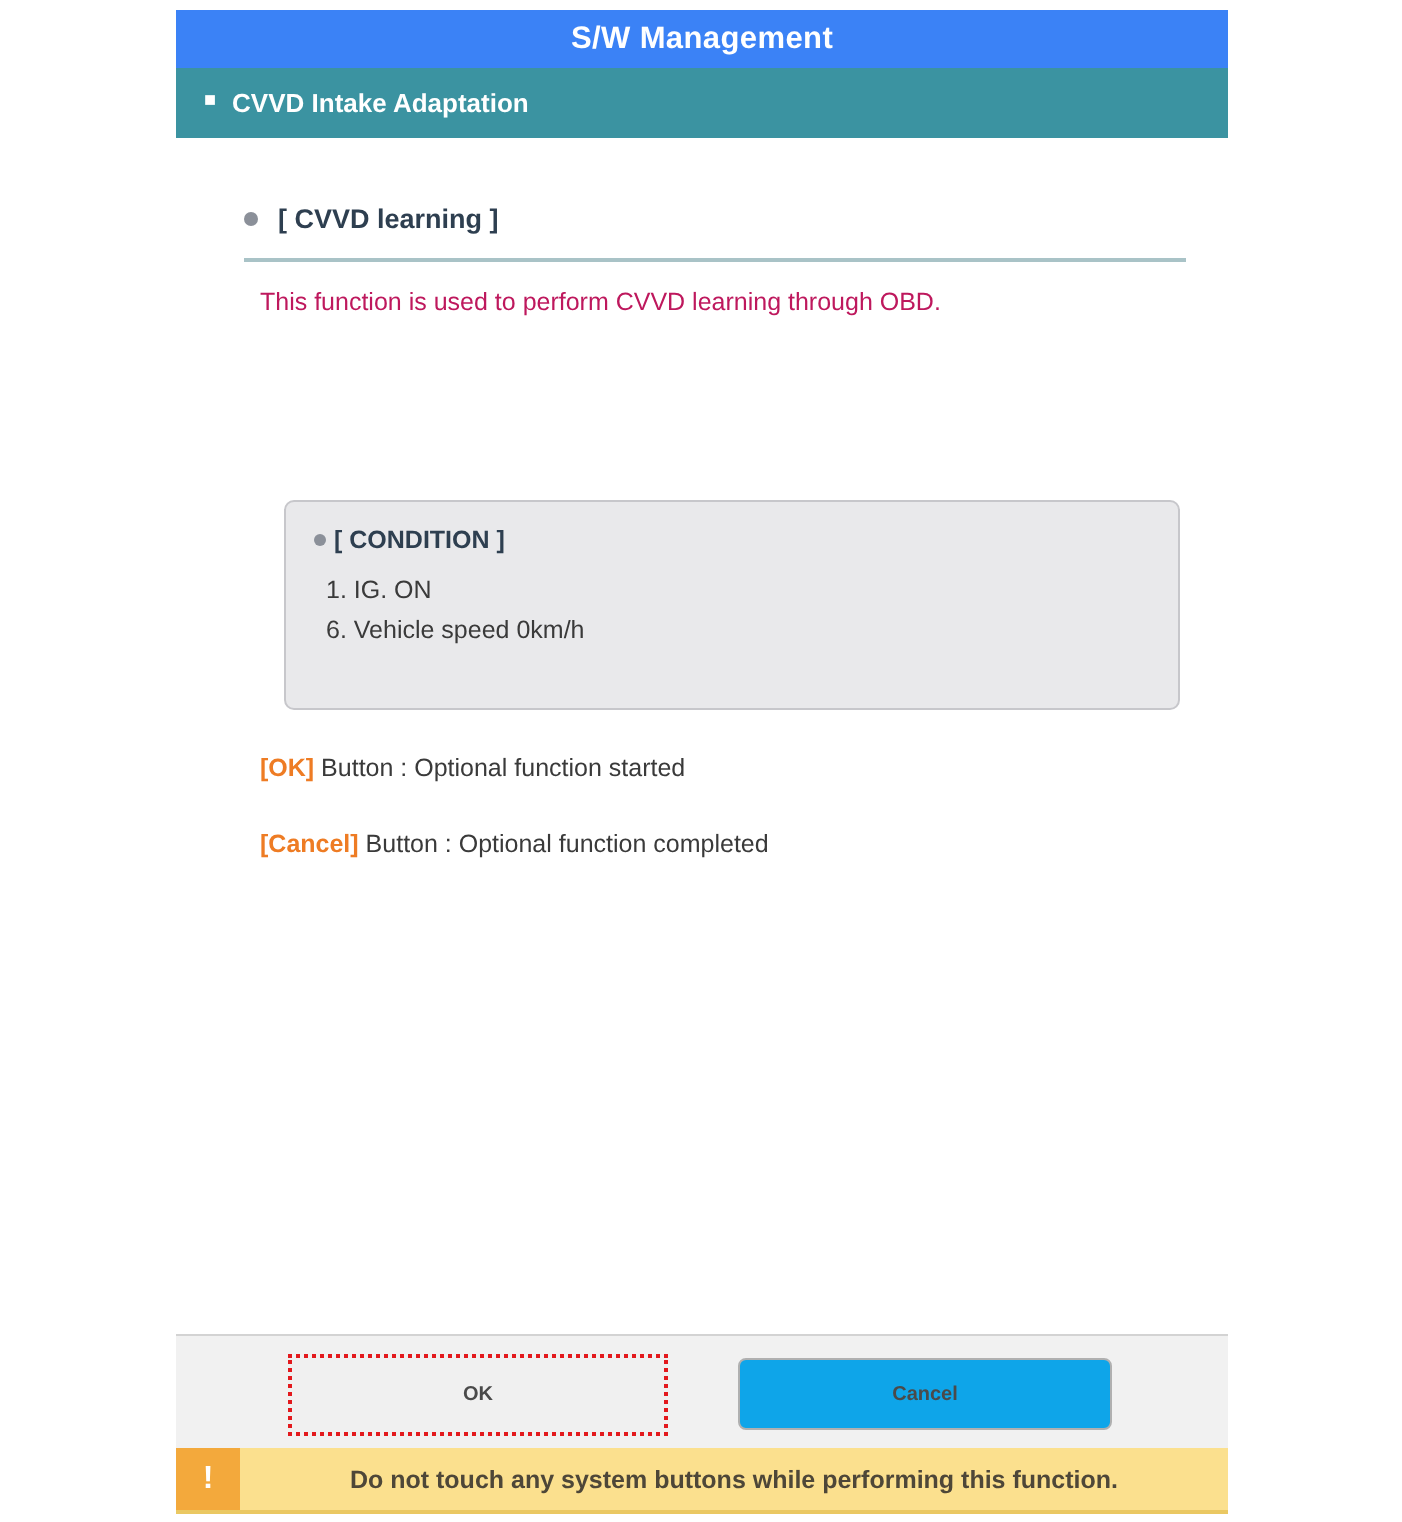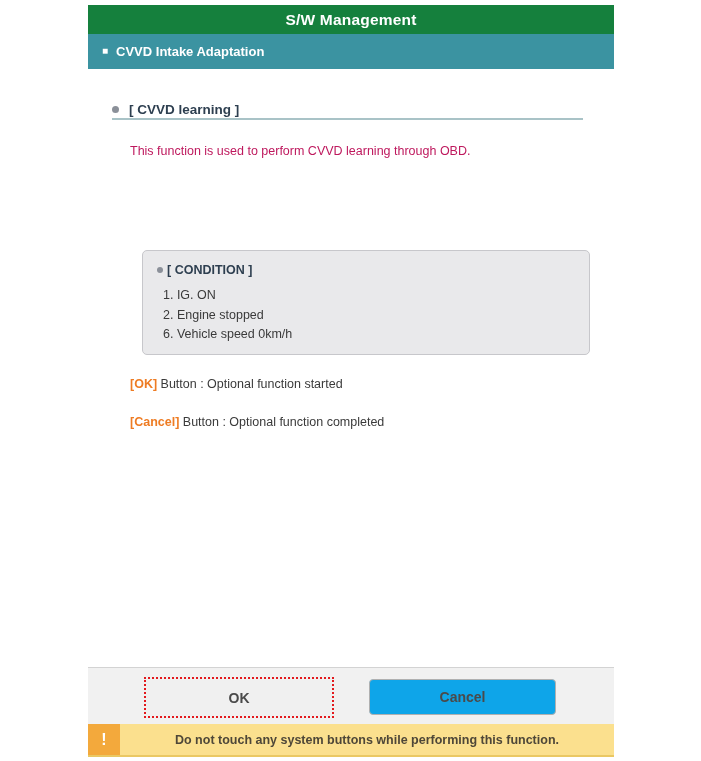--- a/index.html
+++ b/index.html
@@ -8,40 +8,40 @@
     font-family: "Liberation Sans", "DejaVu Sans", sans-serif;
     width: 701px; height: 761px;
     position: relative;
     overflow: hidden;
   }
   .canvas { position: absolute; inset: 0; background: #ffffff; }
 
   
   .titlebar {
     position: absolute; left: 88px; top: 5px; width: 526px; height: 29px;
-    background: #15803d; color: #ffffff;
+    background: #3b82f6; color: #ffffff;
     display: flex; align-items: center; justify-content: center;
     font-size: 15.5px; font-weight: bold; letter-spacing: 0.2px;
   }
 
   
   .subbar {
     position: absolute; left: 88px; top: 34px; width: 526px; height: 35px;
     background: #3b93a1; color: #ffffff;
     display: flex; align-items: center;
     padding-left: 14px;
     font-size: 13px; font-weight: bold;
   }
   .subbar .sq { font-size: 10px; margin-right: 8px; position: relative; top: -1px; }
 
   
   .section-heading {
-    position: absolute; left: 112px; top: 102px; width: 471px;
+    position: absolute; left: 122px; top: 102px; width: 471px;
     display: flex; align-items: center;
-    padding-bottom: 1px;
+    padding-bottom: 12px;
     border-bottom: 2px solid #a9c3c7;
   }
   .dot {
     width: 7px; height: 7px; border-radius: 50%;
     background: #8b9099; flex: 0 0 auto; margin-right: 10px;
   }
   .dot.small { width: 6px; height: 6px; margin-right: 4px; }
   .heading-text { color: #2e3f50; font-size: 13.5px; font-weight: bold; }
 
   .description {
@@ -72,21 +72,21 @@
   .note.cancel-note { top: 415px; }
   .note .orange { color: #ee7c24; font-weight: bold; }
 
   
   .footer {
     position: absolute; left: 88px; top: 667px; width: 526px; height: 57px;
     background: #f1f1f1; border-top: 1px solid #d3d3d3;
   }
   .footer button {
     font-family: "Liberation Sans", "DejaVu Sans", sans-serif;
-    font-size: 14px; font-weight: bold; color: #4a4a4a;
+    font-size: 10px; font-weight: bold; color: #4a4a4a;
     cursor: pointer;
   }
   .ok-btn {
     position: absolute; left: 56px; top: 9px; width: 190px; height: 41px;
     background: #f0f0f0;
     border: 2px dotted #e3191d;
   }
   .cancel-btn {
     position: absolute; left: 281px; top: 11px; width: 187px; height: 36px;
     background: #0ea5e9;
@@ -131,21 +131,20 @@
   </div>
 
   <div class="description">This function is used to perform CVVD learning through OBD.</div>
 
   <div class="condition-box">
     <div class="cond-title">
       <span class="dot small"></span>
       <span>[ CONDITION ]</span>
     </div>
     <div class="cond-item">1. IG. ON</div>
-    <div class="cond-item">2. Engine stopped</div>
     <div class="cond-item">6. Vehicle speed 0km/h</div>
   </div>
 
   <div class="note cancel-note"><span class="orange">[Cancel]</span><span> Button : Optional function completed</span></div>
 
   <div class="note ok-note"><span class="orange">[OK]</span><span> Button : Optional function started</span></div>
 
   <div class="footer">
     <button class="ok-btn">OK</button>
     <button class="cancel-btn">Cancel</button>

